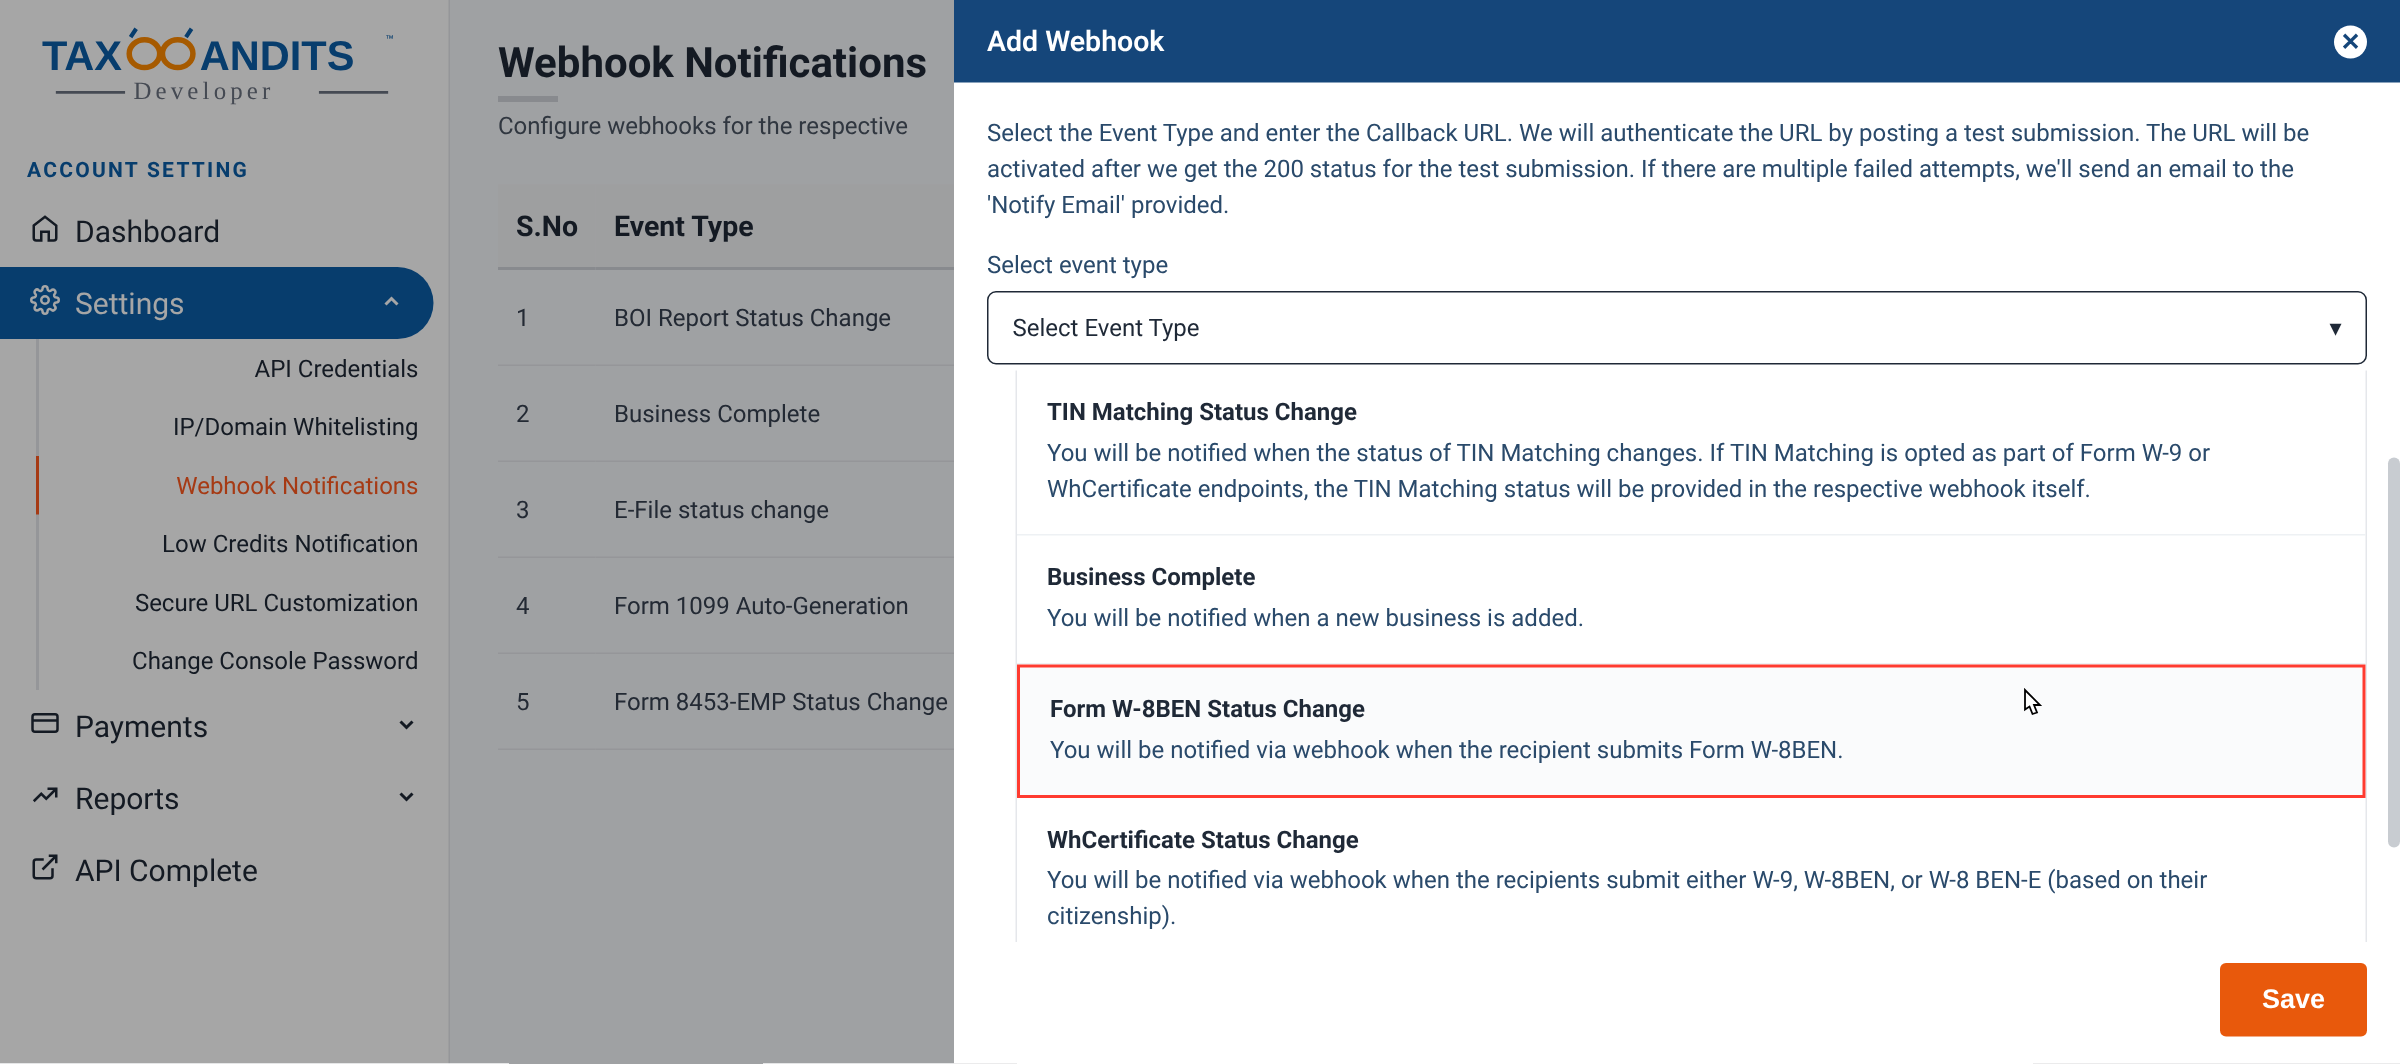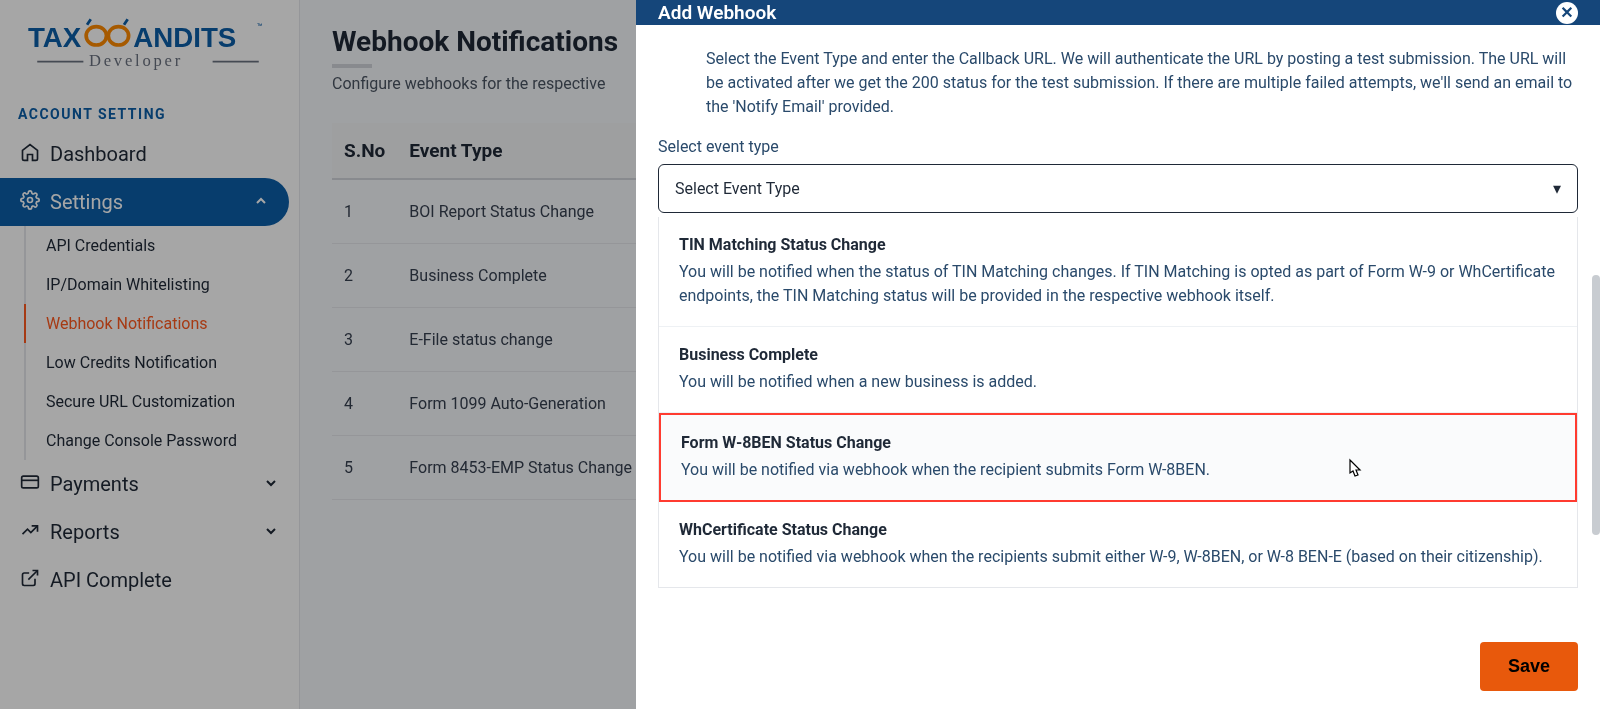--- a/index.html
+++ b/index.html
@@ -38,21 +38,21 @@
   color: #1f2937;
   cursor: pointer;
 }
 .nav-item.active {
   background: #0b5ea8;
   color: #ffffff;
   border-radius: 0 50px 50px 0;
   margin-right: 10px;
 }
 .nav-item .chev { margin-left: auto; }
-.subnav { border-left: 2px solid #e5e7eb; margin-left: 24px; }
+.subnav { border-left: 2px solid #e5e7eb; margin-left: 24px; text-align: right; }
 .subnav-item {
   padding: 10px 20px;
   font-size: 16px;
   color: #1f2937;
   cursor: pointer;
 }
 .subnav-item.sel {
   color: #ff5a1f;
   border-left: 2px solid #ff5a1f;
   margin-left: -2px;
@@ -102,21 +102,21 @@
   top: 0; right: 0;
   width: 964px;
   height: 100%;
   background: #fff;
   display: flex;
   flex-direction: column;
 }
 .panel-head {
   background: #15467a;
   color: #fff;
-  padding: 1px 22px;
+  padding: 16px 22px;
   font-size: 19px;
   font-weight: 600;
   display: flex;
   align-items: center;
   justify-content: space-between;
 }
 .close-btn {
   width: 22px; height: 22px;
   border-radius: 50%;
   background: #fff;
@@ -132,21 +132,20 @@
   padding: 22px 22px 0 22px;
   flex: 1;
   overflow: hidden;
   position: relative;
 }
 .desc {
   color: #2a4a6b;
   font-size: 16px;
   line-height: 1.5;
   margin-bottom: 18px;
-  margin-left: 48px;
 }
 .label {
   color: #2a4a6b;
   font-size: 16px;
   margin-bottom: 8px;
 }
 .select {
   border: 1px solid #1f2937;
   border-radius: 6px;
   padding: 14px 16px;
@@ -154,20 +153,21 @@
   color: #1f2937;
   display: flex;
   justify-content: space-between;
   align-items: center;
   cursor: pointer;
   margin-bottom: 4px;
 }
 .options {
   border: 1px solid #e5e7eb;
   border-top: none;
+  margin-left: 19px;
 }
 .opt {
   padding: 18px 20px;
   border-bottom: 1px solid #eef1f4;
   cursor: pointer;
 }
 .opt:last-child { border-bottom: none; }
 .opt-title {
   font-weight: 700;
   color: #1f2937;
@@ -192,21 +192,21 @@
   background: #c8ccd1;
   border-radius: 4px;
 }
 .panel-foot {
   padding: 14px 22px 18px;
   display: flex;
   justify-content: flex-end;
 }
 .save-btn {
   background: #e8590c;
-  color: #000000;
+  color: #ffffff;
   border: none;
   padding: 14px 28px;
   font-size: 18px;
   font-weight: 600;
   border-radius: 4px;
   cursor: pointer;
 }
 .cursor {
   position: absolute;
   right: 235px;

